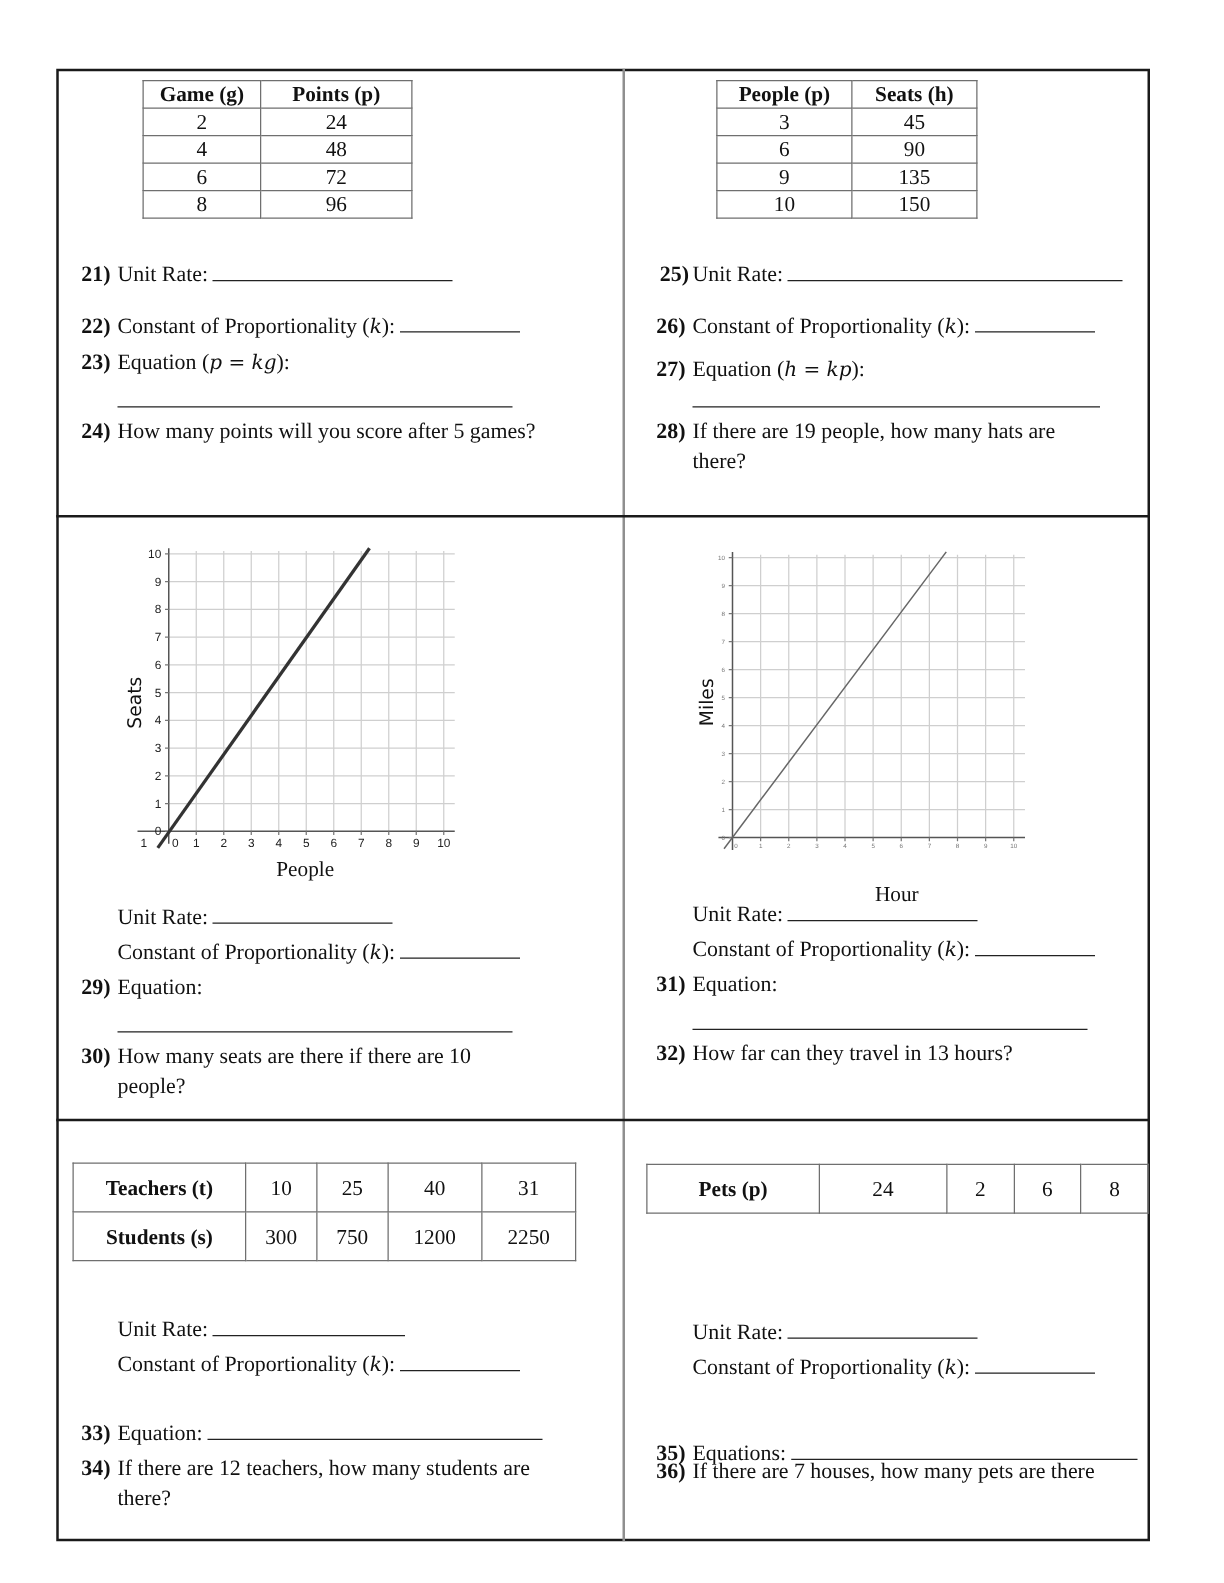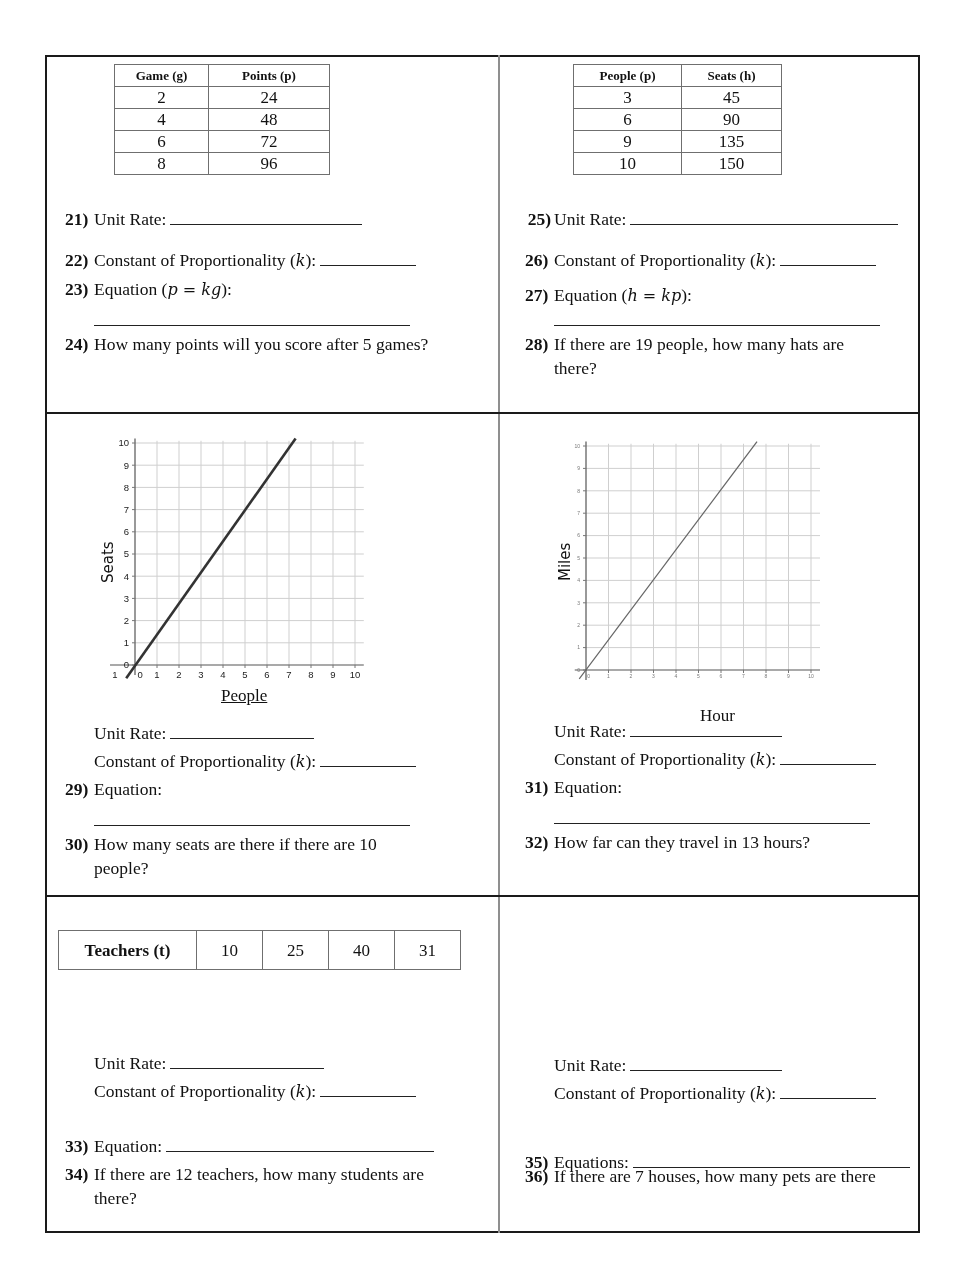--- a/index.html
+++ b/index.html
@@ -2,21 +2,21 @@
 <html><head>
 <meta charset="utf-8">
 <style>
   html, body { margin:0; padding:0; background:#ffffff; }
   body { width:979px; height:1266px; position:relative; font-family:"Liberation Serif", serif; color:#111; }
   .sheet { position:absolute; left:45px; top:55px; width:875px; height:1178px; border:2px solid #1a1a1a; box-sizing:border-box; }
   .vdiv { position:absolute; left:498px; top:55px; width:2px; height:1178px; background:#8f8f8f; }
   .hdiv { position:absolute; left:45px; height:2px; width:875px; background:#1a1a1a; }
   table.dt { border-collapse:collapse; position:absolute; font-family:"Liberation Serif", serif; }
   table.dt td, table.dt th { border:1.5px solid #6f6f6f; text-align:center; padding:0; font-size:17px; line-height:21px; }
-  table.dt th { font-weight:bold; font-size:13px; }
+  table.dt th { font-weight:bold; font-size:17px; }
   table.ht td { height:38px; font-size:17px; }
   table.ht td.hd { font-weight:bold;margin-left:40px; }
   .q { position:absolute; font-size:17.5px; line-height:24px; white-space:nowrap; }
   .q .num { font-weight:bold; display:inline-block; width:29px; }
   .q .ind { display:inline-block; width:29px; }
   .q .blank { display:inline-block; border-bottom:1px solid #222; height:16px; vertical-align:baseline; margin-left:4px; }
   .q i { font-family:"DejaVu Serif", serif; font-style:italic; font-size:16px; }
   .line { position:absolute; height:1px; background:#222; }
   svg text { font-family:"Liberation Sans", sans-serif; }
   .axis-lbl { position:absolute; font-size:17px; }
@@ -171,21 +171,21 @@
     <line x1="179" y1="229" x2="179" y2="232" stroke="#777" stroke-width="1"></line>
     <text x="201" y="241.5" font-size="9.5" fill="#222" text-anchor="middle">8</text>
     <line x1="201" y1="229" x2="201" y2="232" stroke="#777" stroke-width="1"></line>
     <text x="223" y="241.5" font-size="9.5" fill="#222" text-anchor="middle">9</text>
     <line x1="223" y1="229" x2="223" y2="232" stroke="#777" stroke-width="1"></line>
     <text x="245" y="241.5" font-size="9.5" fill="#222" text-anchor="middle">10</text>
     <line x1="245" y1="229" x2="245" y2="232" stroke="#777" stroke-width="1"></line>
     <line x1="16.2" y1="242.32" x2="185.6" y2="2.5600000000000307" stroke="#333" stroke-width="2.6" stroke-linecap="butt"></line>
   </svg>
 <div class="ylbl" style="left:99px; top:583px;">Seats</div>
-<div class="axis-lbl" style="left:221px; top:686px;text-decoration:underline;">People</div>
+<div class="axis-lbl" style="left:221px; top:686px;">People</div>
 
 <div class="q" style="left:65px; top:721px;">
   <span class="ind"></span><span>Unit Rate:</span><span class="blank" style="width:144px;"></span>
 </div>
 <div class="q" style="left:65px; top:749px;">
   <span class="ind"></span><span>Constant of Proportionality (</span><i>k</i><span>):</span><span class="blank" style="width:96px;"></span>
 </div>
 <div class="q" style="left:65px; top:777px;">
   <span class="num">29)</span><span>Equation:</span>
 </div>
@@ -281,38 +281,52 @@
 
 <table class="dt ht" style="left:58px; top:930px; width:403px;">
   <tbody>
       <tr>
     <td class="hd" style="width:137px">Teachers (t)</td>
     <td>10</td>
     <td>25</td>
     <td>40</td>
     <td>31</td>
   </tr>
+  <tr>
+    <td class="hd">Students (s)</td>
+    <td>300</td>
+    <td>750</td>
+    <td>1200</td>
+    <td>2250</td>
+  </tr>
 </tbody>
   </table>
 
 <div class="q" style="left:65px; top:1051px;">
   <span class="ind"></span><span>Unit Rate:</span><span class="blank" style="width:154px;"></span>
 </div>
 <div class="q" style="left:65px; top:1079px;">
   <span class="ind"></span><span>Constant of Proportionality (</span><i>k</i><span>):</span><span class="blank" style="width:96px;"></span>
 </div>
 <div class="q" style="left:65px; top:1134px;">
   <span class="num">33)</span><span>Equation:</span><span class="blank" style="width:268px;"></span>
 </div>
 <div class="q" style="left:65px; top:1162px;">
   <span class="num">34)</span><span>If there are 12 teachers, how many students are</span><br><span class="ind"></span><span>there?</span>
 </div>
 
 <table class="dt ht" style="left:517px; top:931px; width:402px;">
   <tbody>
+      <tr>
+    <td class="hd" style="width:137px">Pets (p)</td>
+    <td>24</td>
+    <td>2</td>
+    <td>6</td>
+    <td>8</td>
+  </tr>
 </tbody>
   </table>
 
 <div class="q" style="left:525px; top:1053px;">
   <span class="ind"></span><span>Unit Rate:</span><span class="blank" style="width:152px;"></span>
 </div>
 <div class="q" style="left:525px; top:1081px;">
   <span class="ind"></span><span>Constant of Proportionality (</span><i>k</i><span>):</span><span class="blank" style="width:96px;"></span>
 </div>
 <div class="q" style="left:525px; top:1136px;margin-top:14px;">

